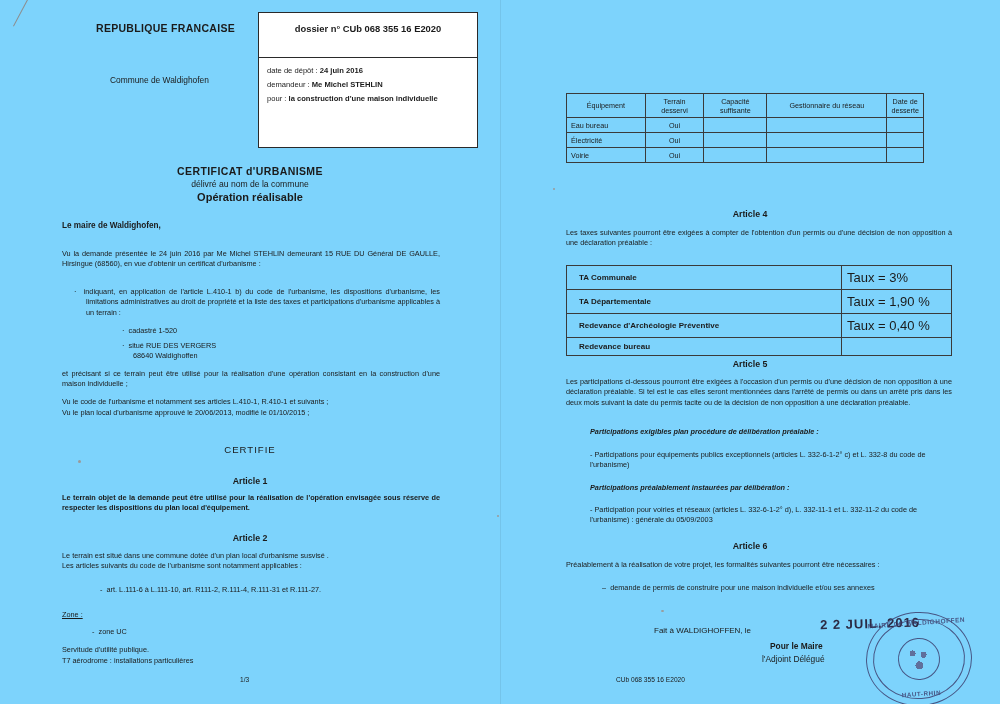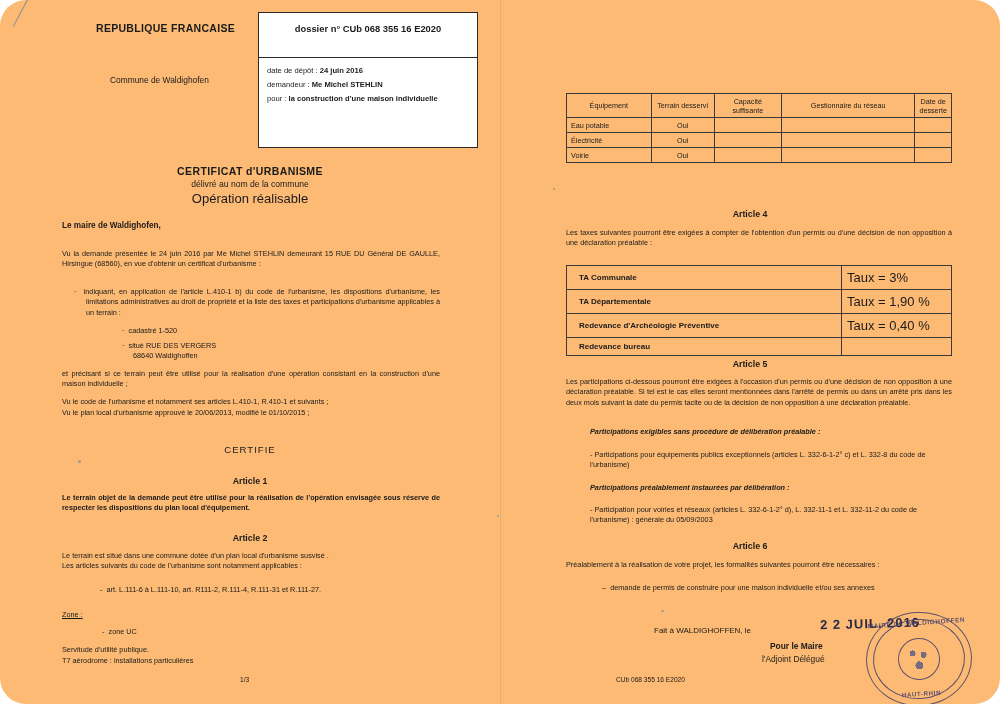--- a/index.html
+++ b/index.html
@@ -11,22 +11,21 @@
     width: 1000px;
     height: 704px;
     font-family: "Liberation Sans", sans-serif;
     color: #1b1b1b;
     position: relative;
     overflow: hidden;
   }
   .page {
     position: absolute;
     inset: 0;
-    background: #fdba74;
-    border-radius: 26px;
+    background: #7dd3fc;
   }
   .col-left {
     position: absolute;
     left: 0; top: 0;
     width: 500px; height: 704px;
   }
   .col-right {
     position: absolute;
     left: 500px; top: 0;
     width: 500px; height: 704px;
@@ -67,21 +66,21 @@
   .dossier-line {
     position: absolute; left: 8px; right: 6px;
     font-size: 7.6px; line-height: 1.45;
   }
   .hand { font-weight: bold; }
 
   
   #cert-title { left: 0; right: 0; top: 165px; text-align: center; }
   #cert-title .l1 { font-size: 10.5px; font-weight: bold; letter-spacing: .4px; }
   #cert-title .l2 { font-size: 8.6px; margin-top: 2px; }
-  #cert-title .l3 { font-size: 13px; font-weight: normal; margin-top: 2px; }
+  #cert-title .l3 { font-size: 11px; font-weight: bold; margin-top: 2px; }
 
   #maire-line { left: 62px; top: 221px; font-size: 8.2px; font-weight: bold; }
 
   .blk { left: 62px; width: 378px; }
 
   #certifie { left: 0; right: 0; top: 444px; text-align: center; font-size: 9.6px; font-weight: normal; letter-spacing: 1px; }
 
   .art-h { font-size: 8.8px; font-weight: bold; text-align: center; }
 
   
@@ -91,21 +90,21 @@
     border-collapse: collapse;
     font-size: 7.2px;
   }
   table.grid td, table.grid th {
     border: 1px solid #3a3a3a;
     padding: 2.5px 4px;
     vertical-align: middle;
   }
   table.grid th { font-weight: normal; text-align: center; }
 
-  #tbl-equip { position: absolute; left: 566px; top: 93px; width: 386px; }
+  #tbl-equip { position: absolute; left: 566px; top: 93px; width: 358px; }
   #tbl-equip td.lbl { width: 78px; }
   #tbl-equip td.oui { text-align: center; width: 56px; }
 
   #tbl-taxes { position: absolute; left: 566px; top: 265px; width: 386px; }
   #tbl-taxes td.name { width: 250px; font-weight: bold; font-size: 8px; padding: 4px 12px; }
   #tbl-taxes td.rate { font-size: 13px; padding: 4px 5px; }
 
   
   #footer-left { left: 240px; top: 676px; font-size: 6.6px; }
   #footer-right { left: 616px; top: 676px; font-size: 6.6px; }
@@ -235,21 +234,21 @@
 
     <div class="abs art-h" style="left:0; width:500px; top:533px;">Article 2</div>
     <div class="abs blk t" style="top:551px;">Le terrain est situé dans une commune dotée d'un plan local d'urbanisme susvisé .</div>
     <div class="abs blk t" style="top:561px;">Les articles suivants du code de l'urbanisme sont notamment applicables :</div>
 
     <div class="abs t" style="left:100px; top:585px;">
       <span>-&nbsp;&nbsp;</span><span>art. L.111-6 à L.111-10, art. R111-2, R.111-4, R.111-31 et R.111-27.</span>
     </div>
 
     <div class="abs t u" style="left:62px; top:610px;">Zone :</div>
-    <div class="abs t" style="left:92px; top:627px;margin-left:10px;">
+    <div class="abs t" style="left:92px; top:627px;">
       <span>-&nbsp;&nbsp;</span><span>zone UC</span>
     </div>
 
     <div class="abs t" style="left:62px; top:645px;">Servitude d'utilité publique.</div>
     <div class="abs t" style="left:62px; top:656px;">T7 aérodrome : installations particulières</div>
 
     <div class="abs" id="footer-left">1/3</div>
   </div>
 
   <div class="col-right">
@@ -263,21 +262,21 @@
       <tr>
         <th class="lbl">Équipement</th>
         <th style="width:56px;">Terrain desservi</th>
         <th style="width:60px;">Capacité suffisante</th>
         <th style="width:130px;">Gestionnaire du réseau</th>
         <th>Date de desserte</th>
       </tr>
     </thead>
     <tbody>
       <tr>
-        <td class="lbl">Eau potable</td>
+        <td class="lbl">Eau bureau</td>
         <td class="oui">Oui</td>
         <td></td>
         <td></td>
         <td></td>
       </tr>
       <tr>
         <td class="lbl">Électricité</td>
         <td class="oui">Oui</td>
         <td></td>
         <td></td>
@@ -313,21 +312,21 @@
       <tr>
         <td class="name">Redevance bureau</td>
         <td class="rate"></td>
       </tr>
     </tbody>
   </table>
 
   <div class="abs art-h" style="left:500px; width:500px; top:359px;">Article 5</div>
   <div class="abs blkR t just" style="top:377px;">Les participations ci-dessous pourront être exigées à l'occasion d'un permis ou d'une décision de non opposition à une déclaration préalable. Si tel est le cas elles seront mentionnées dans l'arrêté de permis ou dans un arrêté pris dans les deux mois suivant la date du permis tacite ou de la décision de non opposition à une déclaration préalable.</div>
 
-  <div class="abs t b it" style="left:590px; width:360px; top:427px;">Participations exigibles sans procédure de délibération préalable :</div>
+  <div class="abs t b it" style="left:590px; width:360px; top:427px;">Participations exigibles plan procédure de délibération préalable :</div>
   <div class="abs t" style="left:590px; width:352px; top:450px;">- Participations pour équipements publics exceptionnels (articles L. 332-6-1-2° c) et L. 332-8 du code de l'urbanisme)</div>
 
   <div class="abs t b it" style="left:590px; width:360px; top:483px;">Participations préalablement instaurées par délibération :</div>
   <div class="abs t" style="left:590px; width:352px; top:505px;">- Participation pour voiries et réseaux (articles L. 332-6-1-2° d), L. 332-11-1 et L. 332-11-2 du code de l'urbanisme) : générale du 05/09/2003</div>
 
   <div class="abs art-h" style="left:500px; width:500px; top:541px;">Article 6</div>
   <div class="abs blkR t" style="top:560px;">Préalablement à la réalisation de votre projet, les formalités suivantes pourront être nécessaires :</div>
   <div class="abs t" style="left:602px; width:340px; top:583px;">
     <span>–&nbsp;&nbsp;</span><span>demande de permis de construire pour une maison individuelle et/ou ses annexes</span>
   </div>

